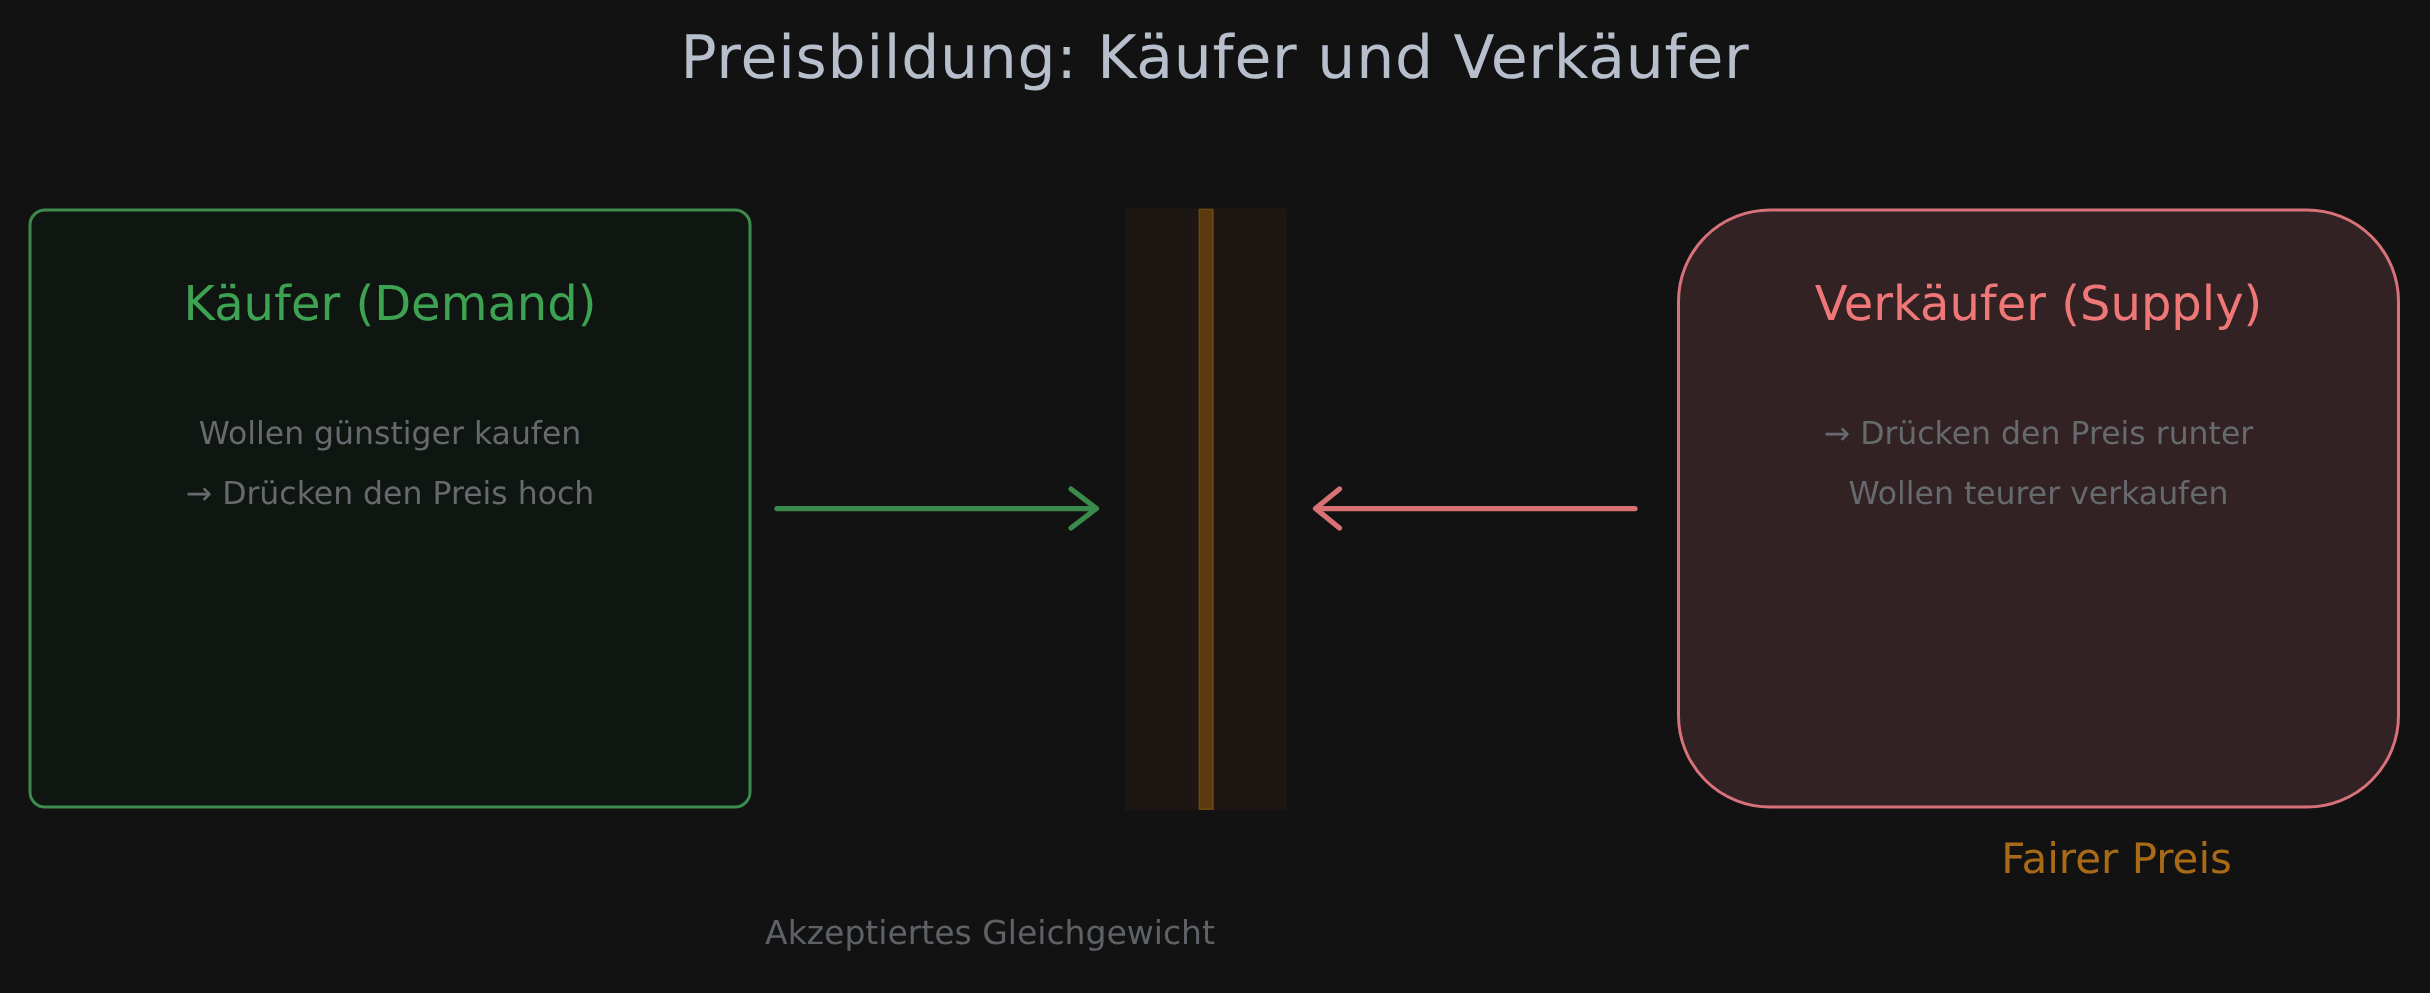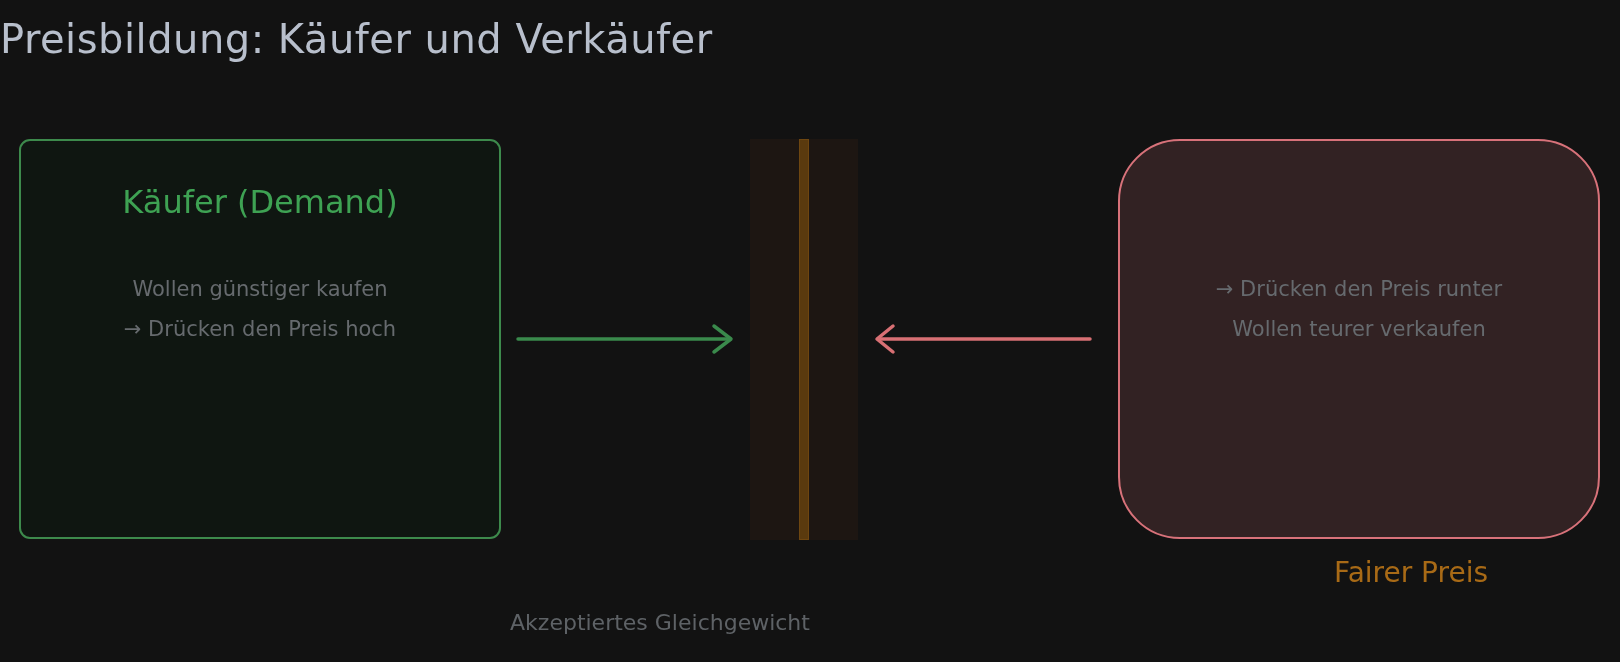--- a/index.html
+++ b/index.html
@@ -12,20 +12,21 @@
     height: 662px;
     position: relative;
     overflow: hidden;
     font-family: "DejaVu Sans", sans-serif;
   }
   .title {
     position: absolute;
     left: 0;
     top: 16px;
     width: 1620px;
+    text-align: center;
     font-size: 40px;
     color: #b8bfcc;
     letter-spacing: 0.5px;
   }
   .box {
     position: absolute;
     top: 139px;
     height: 400px;
     box-sizing: border-box;
     border-radius: 62px;
@@ -125,20 +126,21 @@
   <line x1="8" y1="19" x2="220" y2="19" stroke="#3a8a4c" stroke-width="3.5" stroke-linecap="round"></line>
   <polyline points="204,6 221,19 204,32" fill="none" stroke="#3a8a4c" stroke-width="3.5" stroke-linecap="round" stroke-linejoin="round"></polyline>
 </svg>
 
 <svg class="arrow" style="left:868px; top:320px;" width="230" height="40" viewBox="0 0 230 40">
   <line x1="10" y1="19" x2="222" y2="19" stroke="#d87074" stroke-width="3.5" stroke-linecap="round"></line>
   <polyline points="25,6 9,19 25,32" fill="none" stroke="#d87074" stroke-width="3.5" stroke-linecap="round" stroke-linejoin="round"></polyline>
 </svg>
 
 <div class="box seller">
+  <div class="box-title">Verkäufer (Supply)</div>
   <div class="box-body">
     <div>→ Drücken den Preis runter</div>
     <div>Wollen teurer verkaufen</div>
   </div>
 </div>
 
 <div class="label-fair">Fairer Preis</div>
 <div class="label-sub">Akzeptiertes Gleichgewicht</div>
 
 </body></html>

